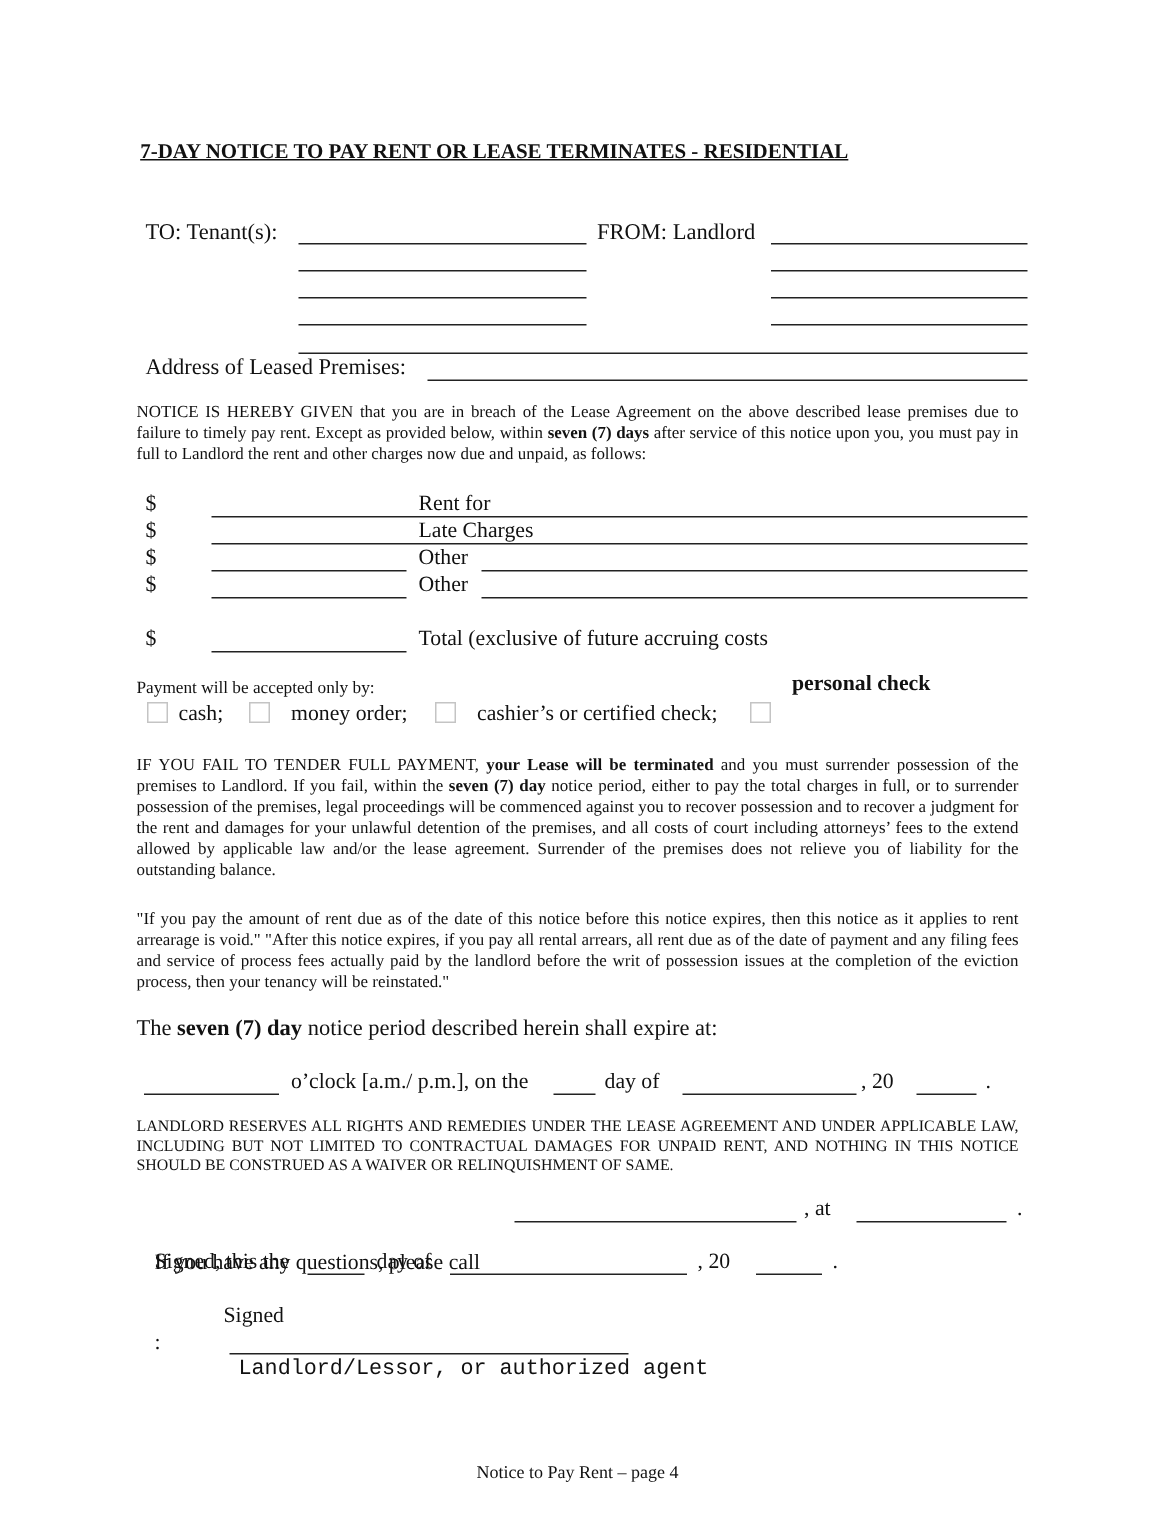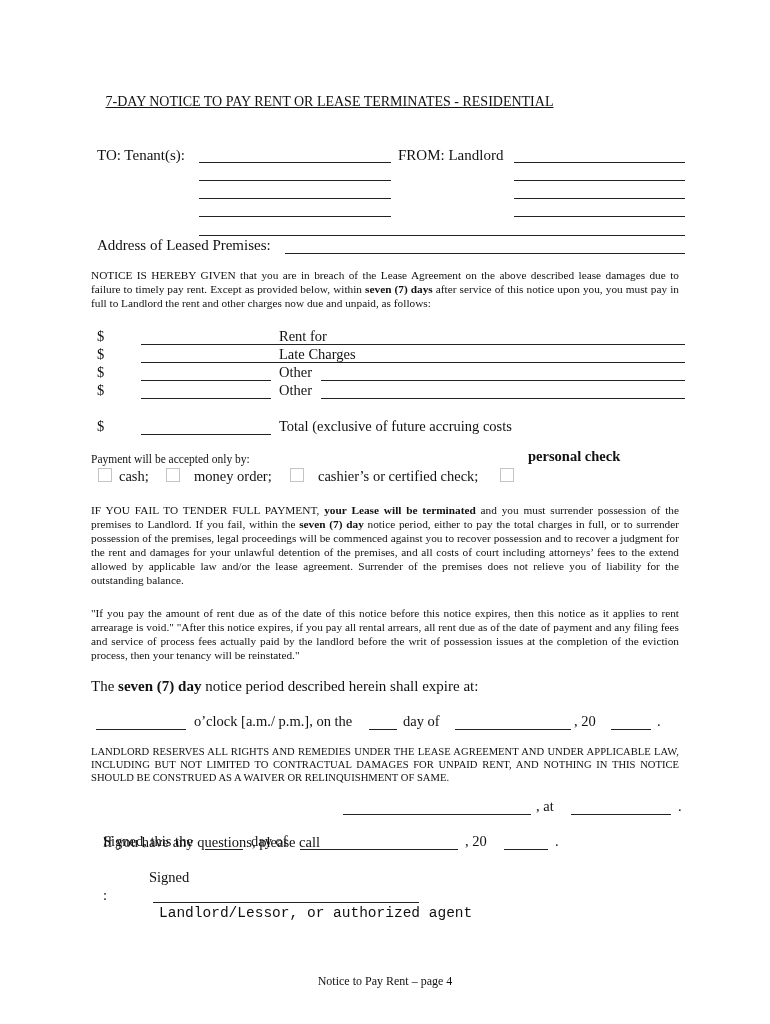--- a/index.html
+++ b/index.html
@@ -3,21 +3,21 @@
   <meta charset="utf-8">
   <style>
     html, body { margin: 0; padding: 0; background: #ffffff; }
     body {
       width: 770px; height: 1024px; position: relative; overflow: hidden;
       font-family: "Liberation Serif", "DejaVu Serif", serif; color: #111;
     }
     .abs { position: absolute; white-space: nowrap; }
     .title {
       left: 0; width: 659px; top: 94px; text-align: center;
-      font-weight: normal; font-size: 14px; text-decoration: underline; color: #111;
+      font-weight: bold; font-size: 14px; text-decoration: underline; color: #111;
     }
     .f15 { font-size: 15px; }
     .f14 { font-size: 14.5px; }
     .line { position: absolute; height: 0; border-bottom: 1px solid #222; }
     .para {
       position: absolute; left: 91px; width: 588px; font-size: 11.3px;
       line-height: 14px; text-align: justify; white-space: normal;
     }
     .para b { font-weight: bold; }
     .caps { font-size: 10.6px; line-height: 13px; }
@@ -41,21 +41,21 @@
 <div class="abs f15" style="left:398px; top:147px;">FROM: Landlord</div>
 <div class="line" style="left:514px; width:171px; top:162px;"></div>
 <div class="line" style="left:514px; width:171px; top:180px;"></div>
 <div class="line" style="left:514px; width:171px; top:198px;"></div>
 <div class="line" style="left:514px; width:171px; top:216px;"></div>
 
 <div class="line" style="left:199px; width:486px; top:235px;"></div>
 <div class="abs f15" style="left:97px; top:237px;">Address of Leased Premises:</div>
 <div class="line" style="left:285px; width:400px; top:253px;"></div>
 
-<div class="para" style="top:268px;"><span>NOTICE IS HEREBY GIVEN that you are in breach of the Lease Agreement on the above described lease damages due to failure to timely pay rent.  Except as provided below, within </span><b>seven (7) days</b><span> after service of this notice upon you, you must pay in full to Landlord the rent and other charges now due and unpaid, as follows:</span></div>
+<div class="para" style="top:268px;"><span>NOTICE IS HEREBY GIVEN that you are in breach of the Lease Agreement on the above described lease premises due to failure to timely pay rent.  Except as provided below, within </span><b>seven (7) days</b><span> after service of this notice upon you, you must pay in full to Landlord the rent and other charges now due and unpaid, as follows:</span></div>
 
 <div class="abs f14" style="left:97px; top:328px;">$</div>
 <div class="line" style="left:141px; width:544px; top:344px;"></div>
 <div class="abs f14" style="left:279px; top:328px;">Rent for</div>
 
 <div class="abs f14" style="left:97px; top:346px;">$</div>
 <div class="line" style="left:141px; width:544px; top:362px;"></div>
 <div class="abs f14" style="left:279px; top:346px;">Late Charges</div>
 
 <div class="abs f14" style="left:97px; top:364px;">$</div>

